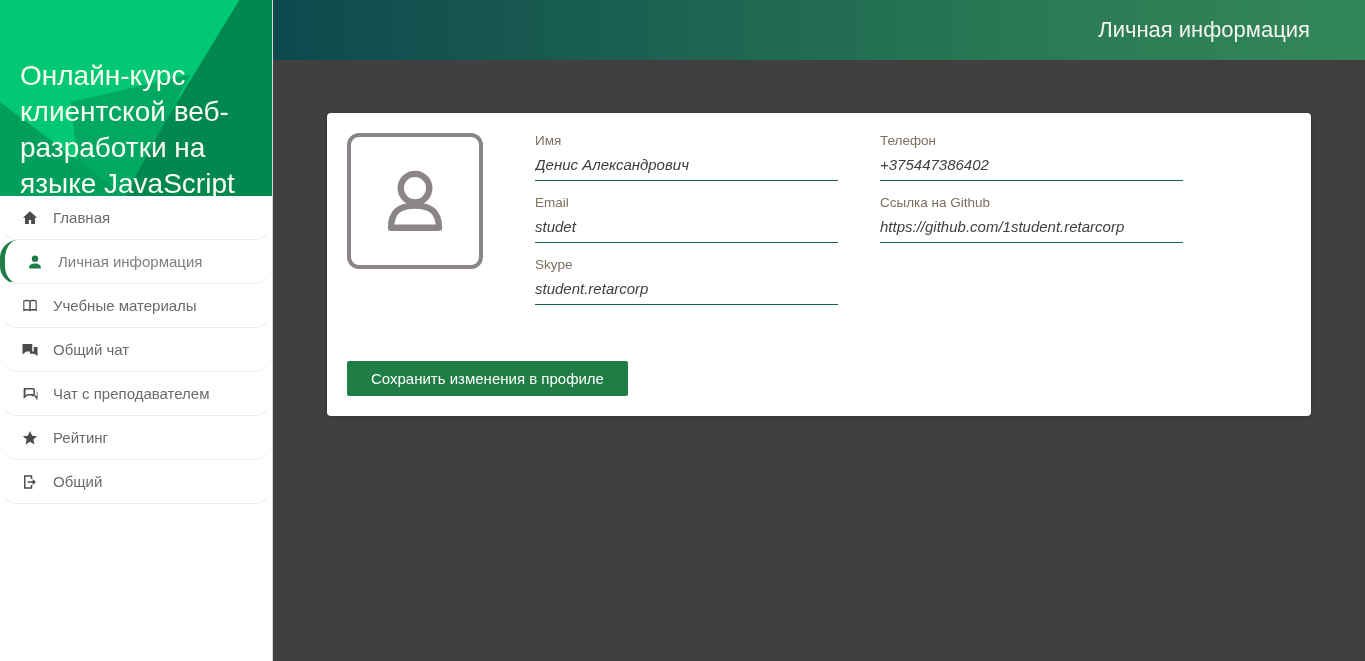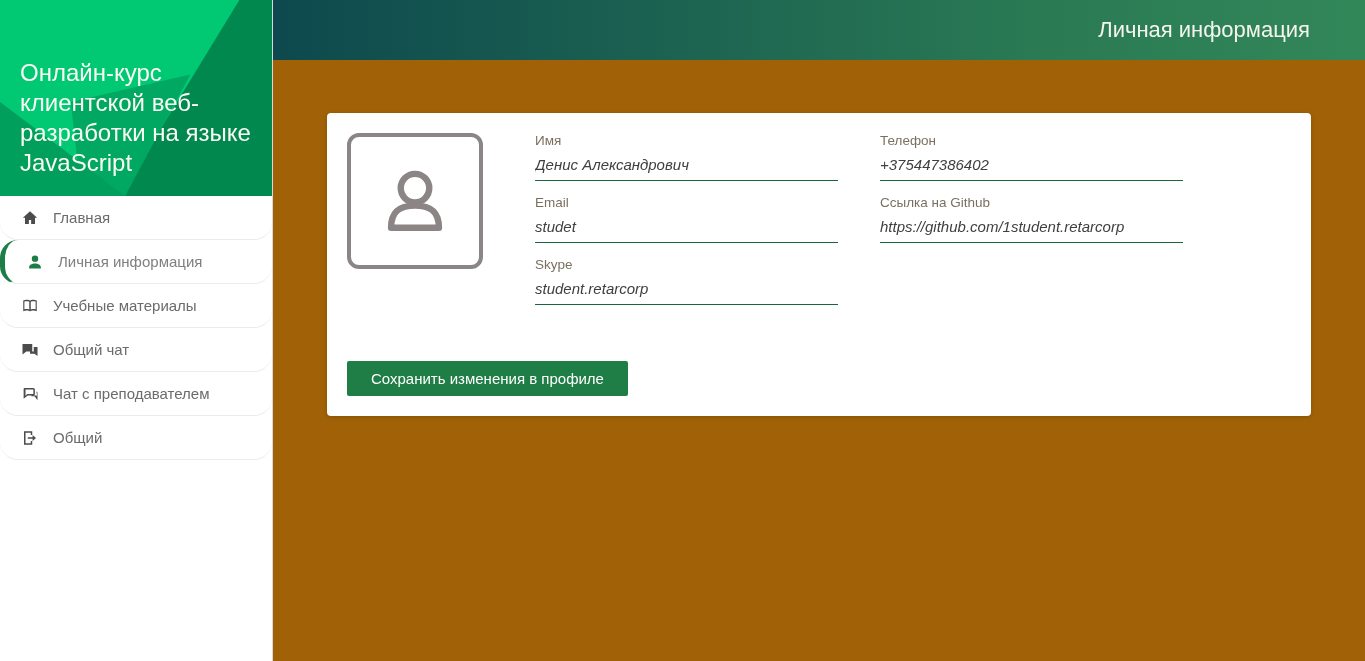--- a/index.html
+++ b/index.html
@@ -8,42 +8,42 @@
   .app { display:flex; width:100%; height:100%; }
 
   
   .sidebar { width:273px; min-width:273px; height:100%; background:#ffffff;
     border-right:1px solid #d9d9d9; display:flex; flex-direction:column; }
   .sidebar-header { position:relative; height:196px; background:#00c873; overflow:hidden; }
   .tri { position:absolute; inset:0; }
   .tri-right   { background:#00884f; clip-path:polygon(88% 0, 100% 0, 100% 100%, 44% 100%); }
   .tri-mid     { background:#00a862; clip-path:polygon(26% 52%, 70% 38%, 46% 100%, 30% 100%); }
   .tri-bottomleft { background:#00a05c; clip-path:polygon(0 52%, 46% 100%, 0 100%); }
-  .course-title { position:relative; z-index:2; color:#fcfcf4; font-size:24px;
-    line-height:30px; padding:58px 20px 0 20px; font-weight:400; }
+  .course-title { position:relative; z-index:2; color:#fcfcf4; font-size:28px;
+    line-height:36px; padding:58px 20px 0 20px; font-weight:400; }
 
   .menu { display:flex; flex-direction:column; }
   .menu-item { display:flex; align-items:center; height:44px; padding-left:20px;
     border-bottom:1px solid #ecebe6; cursor:pointer; color:#5f5f5f; background:#fff;border-radius:18px; }
   .menu-item .mi-icon { width:19px; height:19px; margin-right:14px; color:#4c4c4c;
     display:flex; align-items:center; justify-content:center; }
   .menu-item .mi-icon svg { width:18px; height:18px; fill:currentColor; }
   .menu-item .mi-label { font-size:15px; color:#6b6b6b; }
   .menu-item.active { border-left:5px solid #1e7d46; }
   .menu-item.active .mi-icon { color:#1e7d46; }
   .menu-item.active .mi-label { color:#808080; }
 
   
   .content { flex:1; display:flex; flex-direction:column; height:100%; }
   .topbar { height:60px; min-height:60px;
     background:linear-gradient(90deg,#0d494e 0%,#2a7a54 70%,#328759 100%);
     display:flex; align-items:center; justify-content:flex-end; padding-right:55px; }
   .topbar-title { color:#f5f5ef; font-size:22px; font-weight:400; }
 
-  .main { flex:1; background:#a16207; padding:53px 54px; }
+  .main { flex:1; background:#404040; padding:53px 54px; }
   .card { background:#ffffff; border-radius:4px; box-shadow:0 1px 4px rgba(0,0,0,.18);
     padding:20px; width:984px; }
   .card-row { display:flex; }
   .avatar-box { width:136px; height:136px; border:4px solid #8b8585; border-radius:12px;
     margin-right:52px; display:flex; align-items:center; justify-content:center; flex:none; }
   .avatar-box svg { width:92px; height:92px; stroke:#8b8585; fill:none; stroke-width:7; }
 
   .form-col { width:303px; }
   .form-col + .form-col { margin-left:42px; }
   .field { margin-bottom:14px; }
@@ -109,20 +109,28 @@
 
       <div class="menu-item">
         <span class="mi-icon">
           <svg viewBox="0 0 24 24">
               <path d="M4.5 4h12a2 2 0 0 1 2 2v6a2 2 0 0 1-2 2H9l-5.5 4.2V6a2 2 0 0 1 1-2zm1.5 2v8.2L8.3 12h8.2V6zm14.5 2.5a2 2 0 0 1 1.5 2v9.7L18 15h-4v-1h7.5z"></path>
             </svg>
         </span>
         <span class="mi-label">Чат с преподавателем</span>
       </div>
 
+      <div class="menu-item">
+        <span class="mi-icon">
+          <svg viewBox="0 0 24 24">
+              <path d="M12 2.5 14.9 9l6.6.5-5 4.4 1.5 6.6L12 16.9 6 20.5l1.5-6.6-5-4.4L9.1 9z"></path>
+            </svg>
+        </span>
+        <span class="mi-label">Рейтинг</span>
+      </div>
 
 
       <div class="menu-item">
         <span class="mi-icon">
           <svg viewBox="0 0 24 24">
               <path d="M4 3h11v5h-2V5H6v14h7v-3h2v5H4zm11.5 5 4.5 4-4.5 4v-3H9v-2h6.5z"></path>
             </svg>
         </span>
         <span class="mi-label">Общий</span>
       </div>

